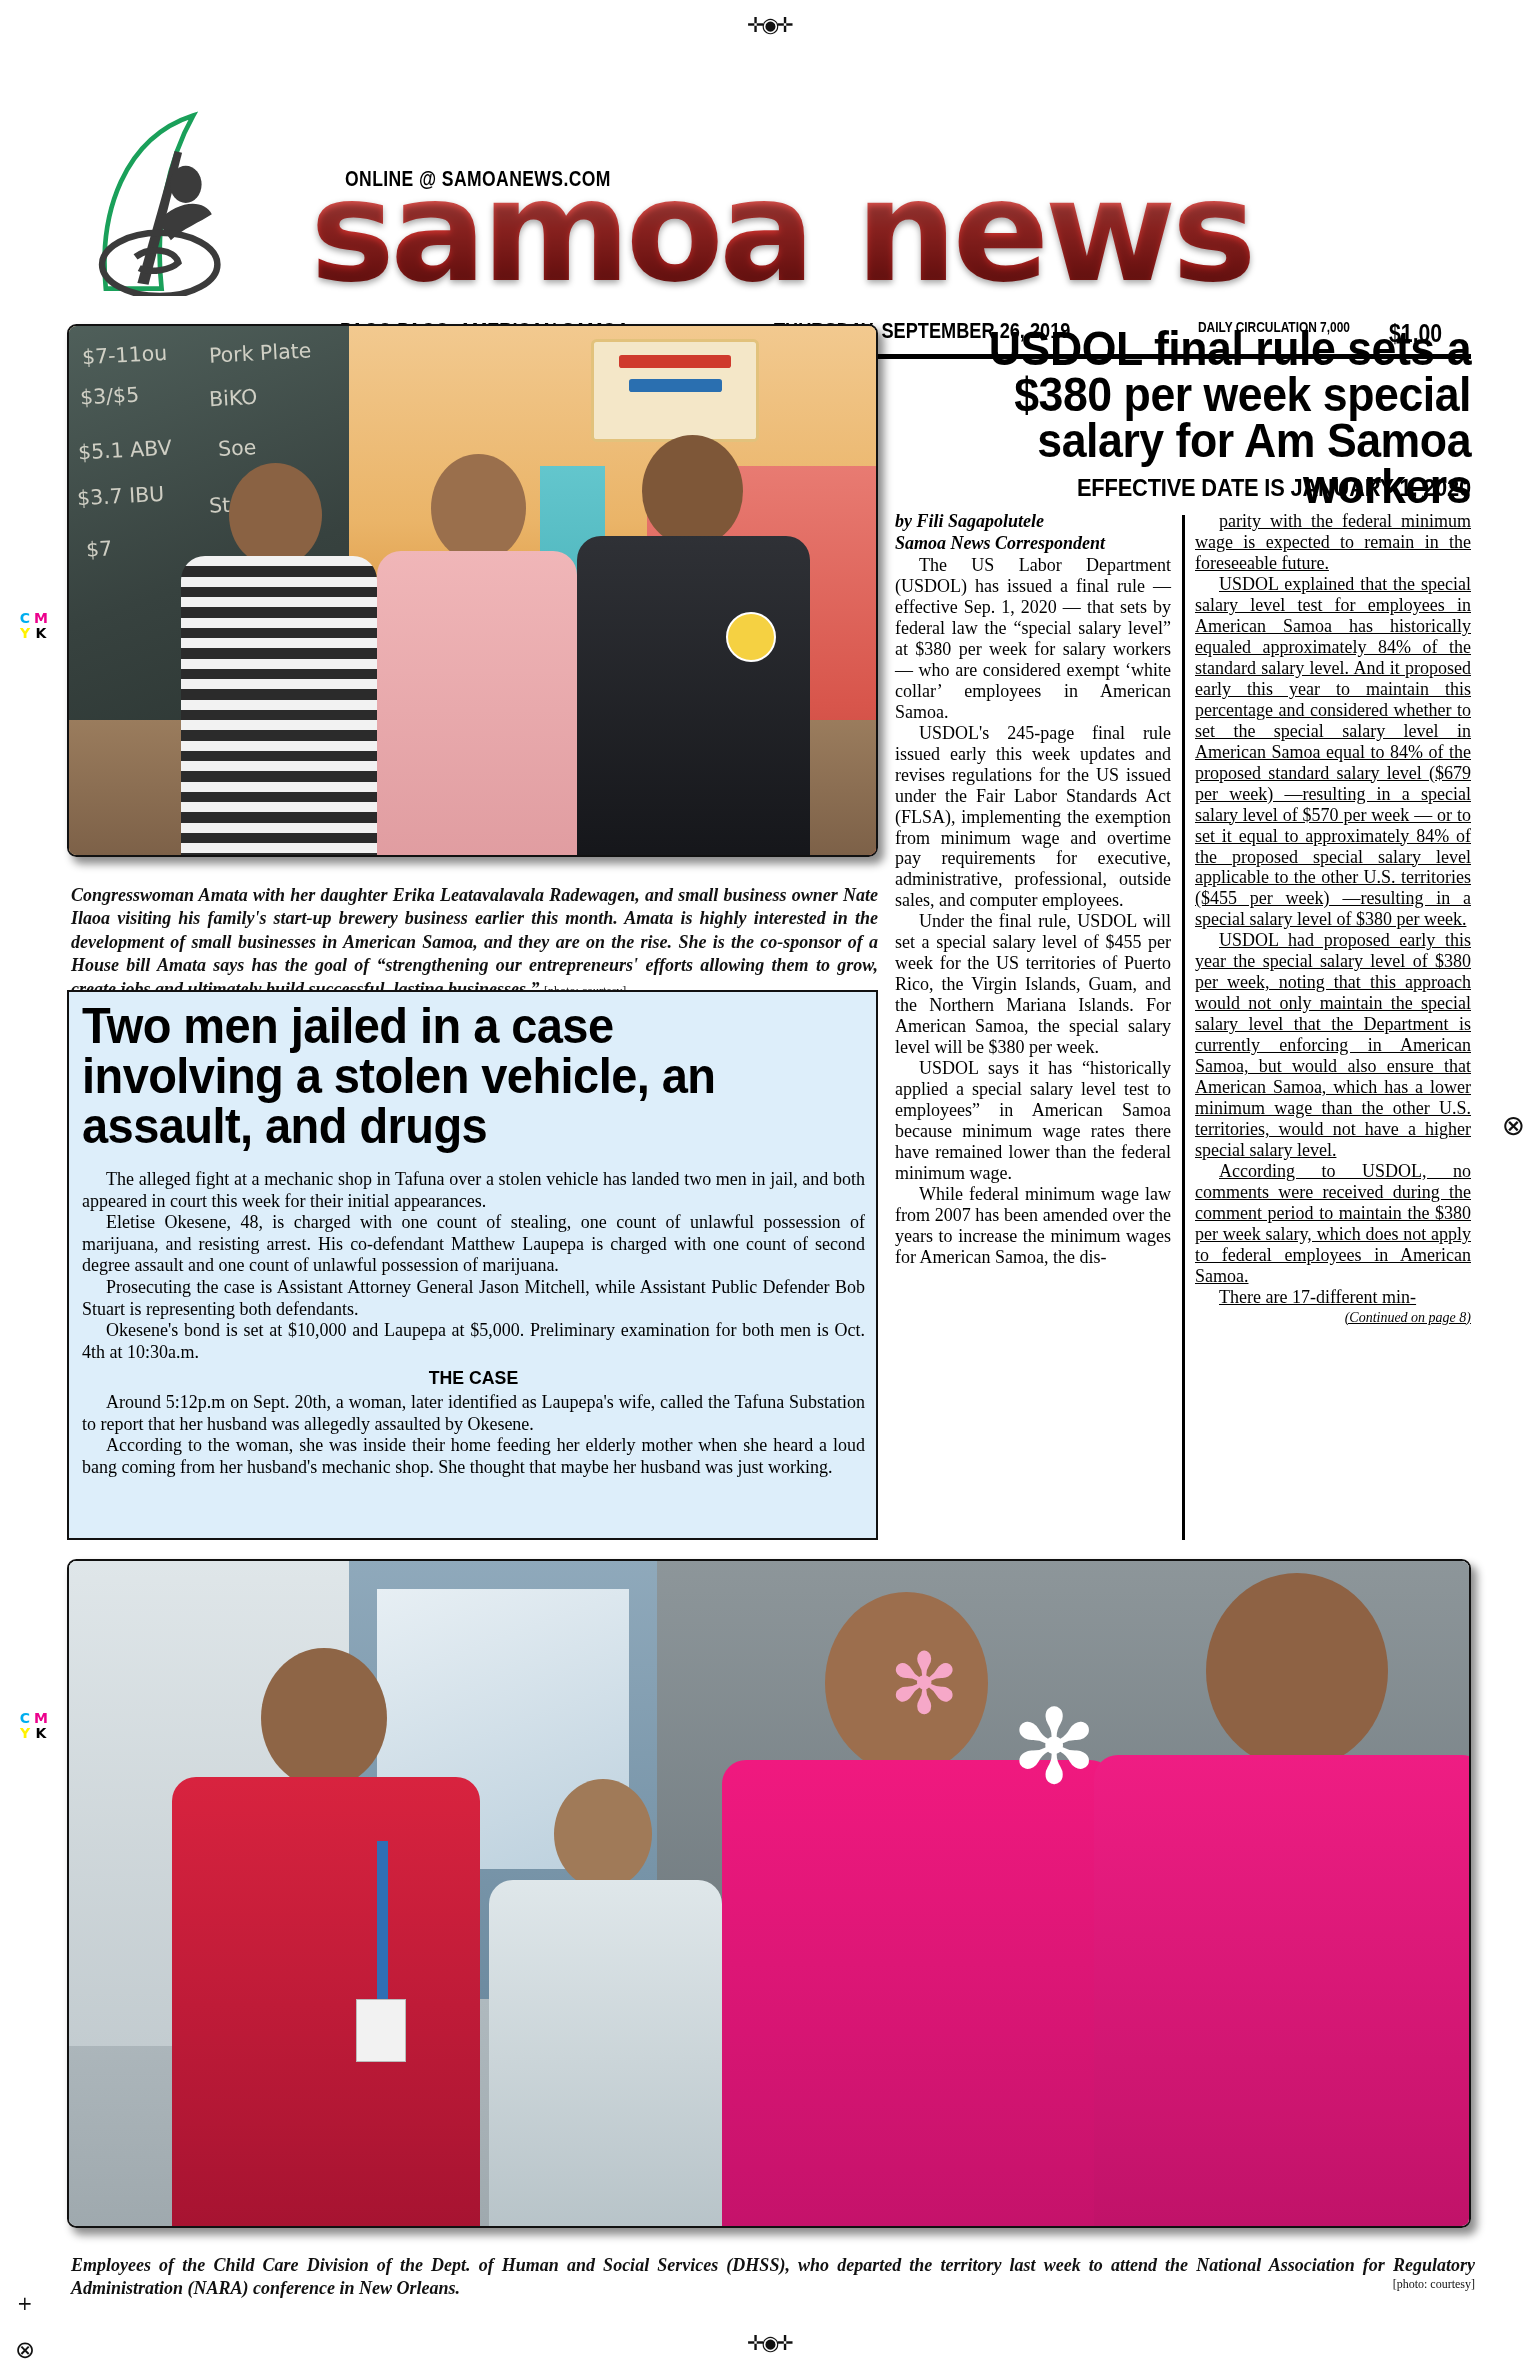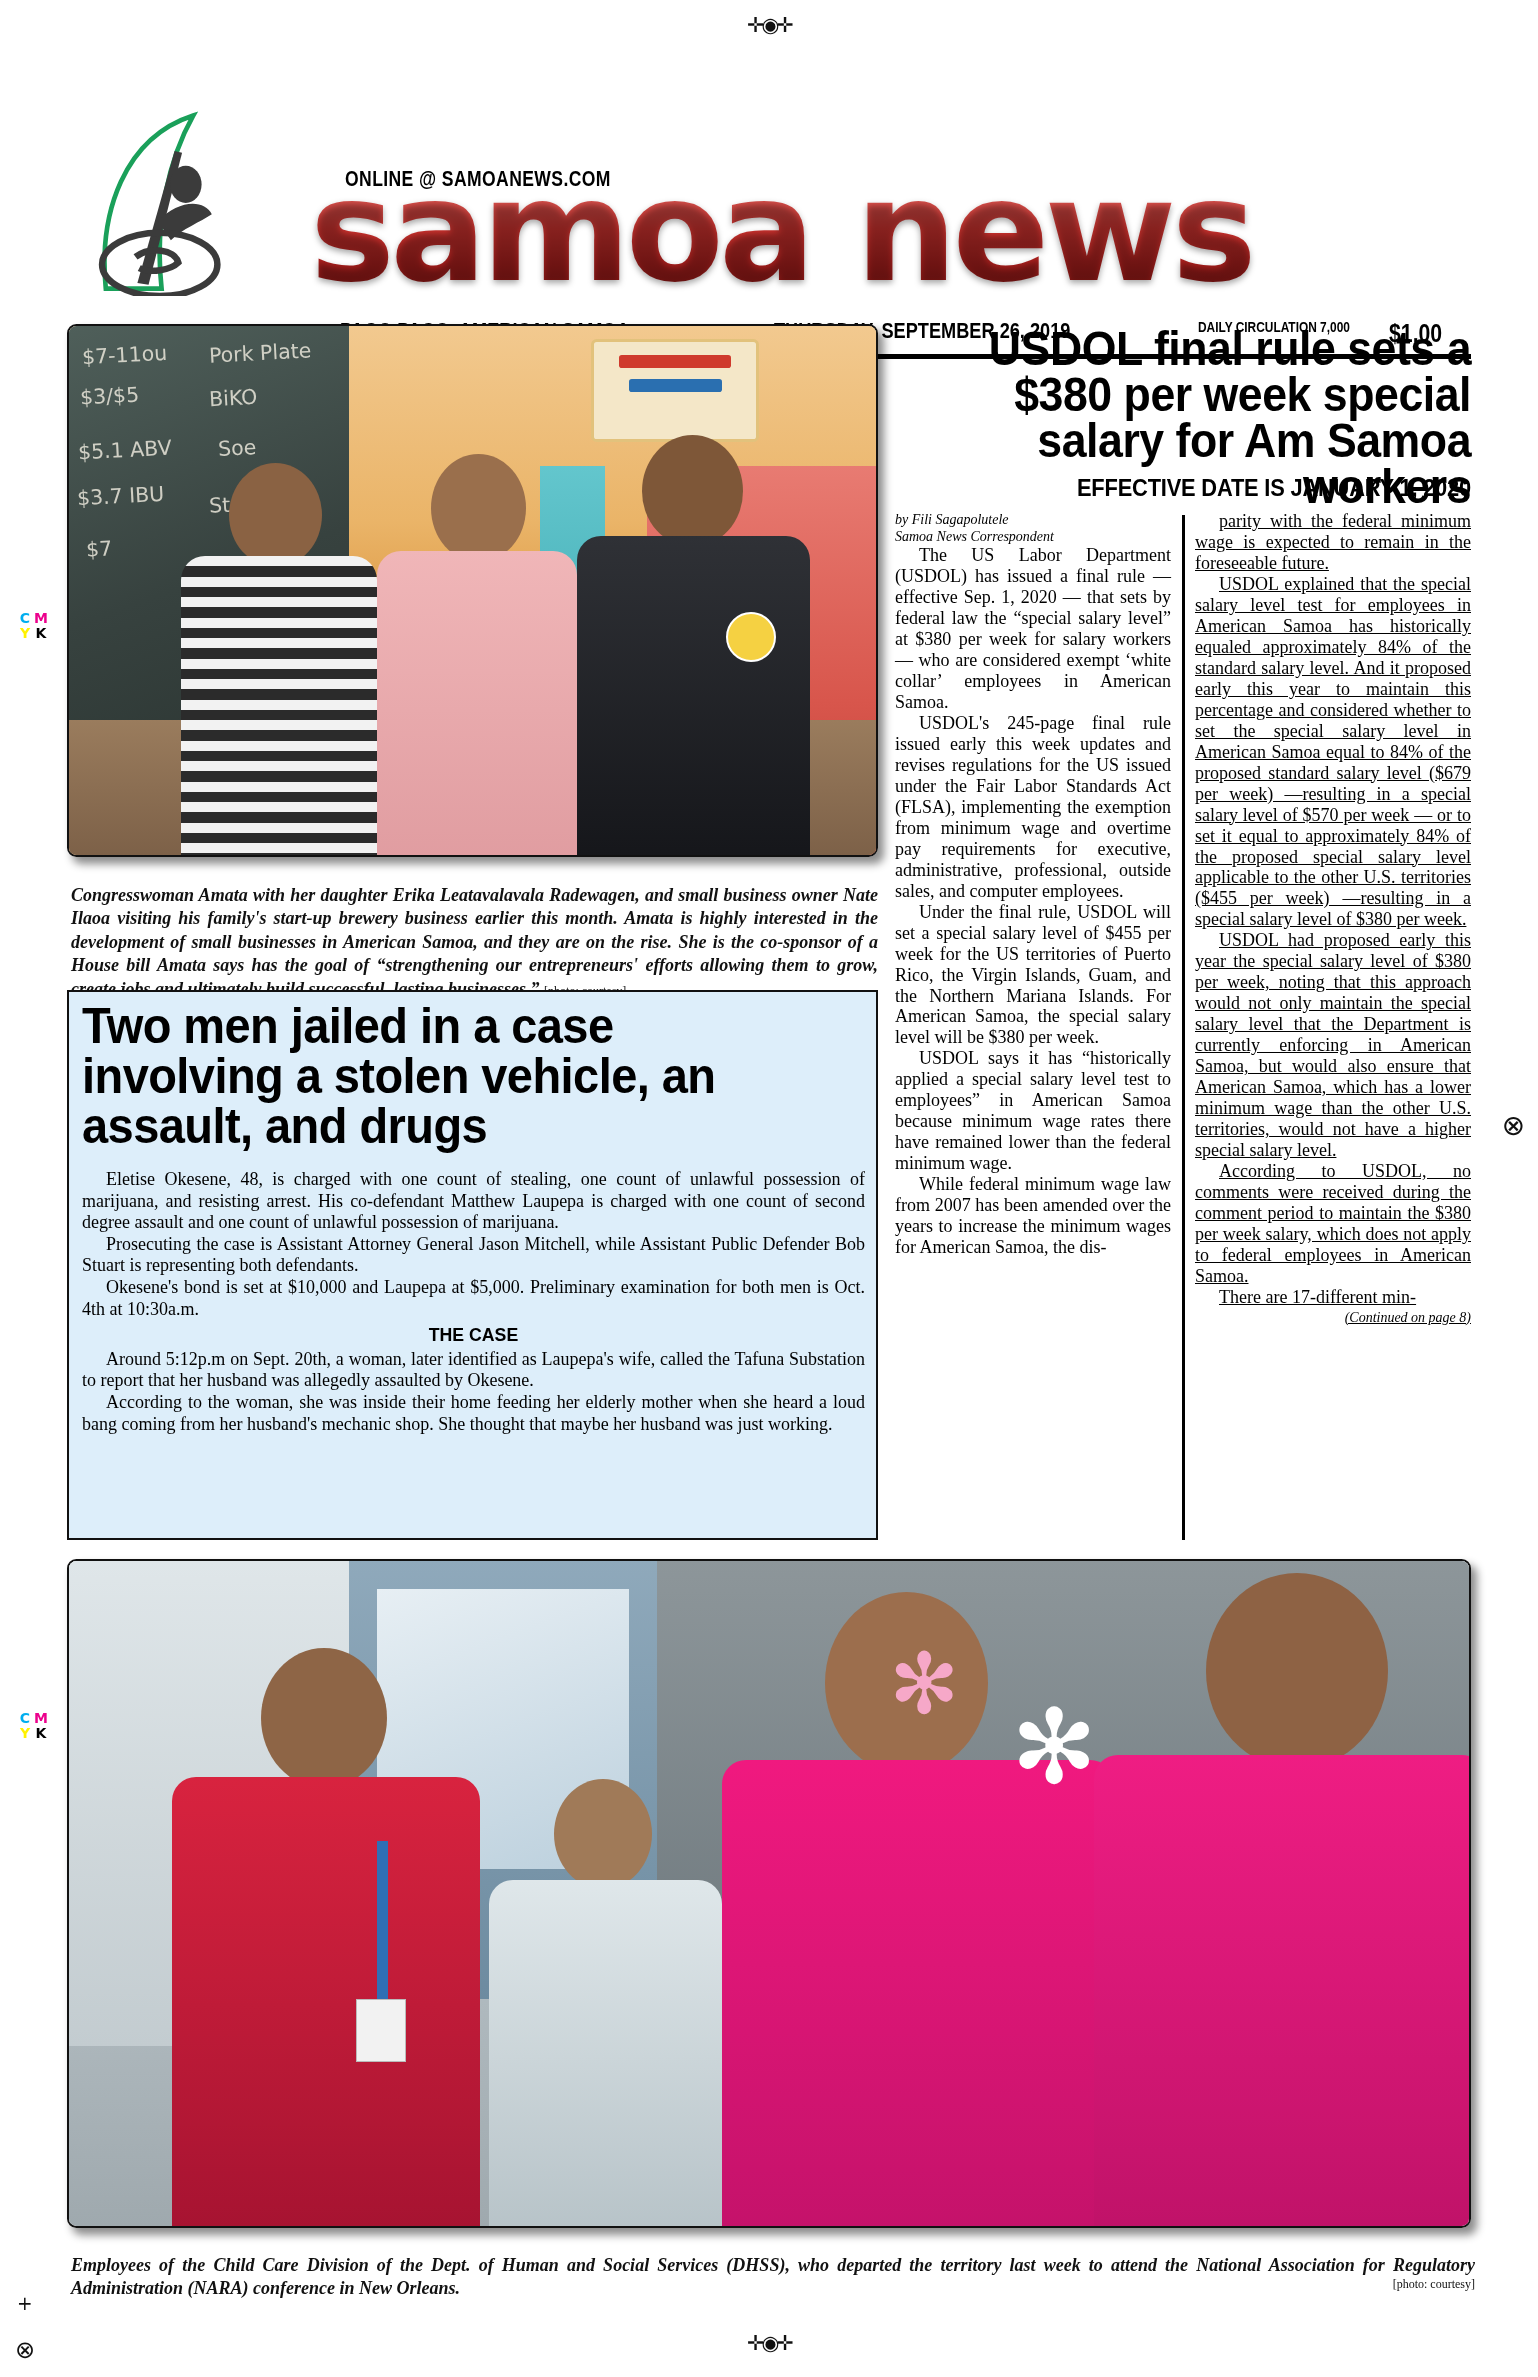--- a/index.html
+++ b/index.html
@@ -184,21 +184,21 @@
 
   
   .col {
     position:absolute;
     font-family:"Liberation Serif", serif;
     font-size:18px; line-height:1.165;
     text-align:justify; text-justify:inter-word;
     color:#000; hyphens:none;
   }
   .col p { margin:0; text-indent:24px; }
-  .byline { font-weight:normal; font-style:italic; font-size:14px; line-height:1.22; text-indent:0 !important; }
+  .byline { font-weight:bold; font-style:italic; font-size:18px; line-height:1.22; text-indent:0 !important; }
 
   #usdol-c1 { left:895px; top:511px; width:276px; height:876px; }
   #usdol-c2 { left:1195px; top:511px; width:276px; height:876px;text-decoration:underline; }
   .vrule { position:absolute; width:2.8px; background:#000; }
   #vr1 { left:1182px; top:515px; height:1025px; }
 
   .contd {
     font-style:italic; text-align:right; text-indent:0 !important;
     font-size:14px; display:block; margin-top:1.9px;
   }
@@ -370,20 +370,21 @@
     <p>USDOL explained that the special salary level test for employees in American Samoa has historically equaled approximately 84% of the standard salary level. And it proposed early this year to maintain this percentage and considered whether to set the special salary level in American Samoa equal to 84% of the proposed standard salary level ($679 per week) —resulting in a special salary level of $570 per week — or to set it equal to approximately 84% of the proposed special salary level applicable to the other U.S. territories ($455 per week) —resulting in a special salary level of $380 per week.</p>
     <p>USDOL had proposed early this year the special salary level of $380 per week, noting that this approach would not only maintain the special salary level that the Department is currently enforcing in American Samoa, but would also ensure that American Samoa, which has a lower minimum wage than the other U.S. territories, would not have a higher special salary level.</p>
     <p>According to USDOL, no comments were received during the comment period to maintain the $380 per week salary, which does not apply to federal employees in American Samoa.</p>
     <p>There are 17-different min-</p>
     <span class="contd">(Continued on page 8)</span>
   </div>
 
   <div id="boxstory">
     <div id="head2">Two men jailed in a case involving a stolen vehicle, an assault, and drugs</div>
     <div id="boxbody">
+      <p>The alleged fight at a mechanic shop in Tafuna over a stolen vehicle has landed two men in jail, and both appeared in court this week for their initial appearances.</p>
       <p>Eletise Okesene, 48, is charged with one count of stealing, one count of unlawful possession of marijuana, and resisting arrest. His co-defendant Matthew Laupepa is charged with one count of second degree assault and one count of unlawful possession of marijuana.</p>
       <p>Prosecuting the case is Assistant Attorney General Jason Mitchell, while Assistant Public Defender Bob Stuart is representing both defendants.</p>
       <p>Okesene's bond is set at $10,000 and Laupepa at $5,000. Preliminary examination for both men is Oct. 4th at 10:30a.m.</p>
       <p class="subhead">THE CASE</p>
       <p>Around 5:12p.m on Sept. 20th, a woman, later identified as Laupepa's wife, called the Tafuna Substation to report that her husband was allegedly assaulted by Okesene.</p>
       <p>According to the woman, she was inside their home feeding her elderly mother when she heard a loud bang coming from her husband's mechanic shop. She thought that maybe her husband was just working.</p>
     </div>
   </div>
 
   <div class="photo" id="photo2">

